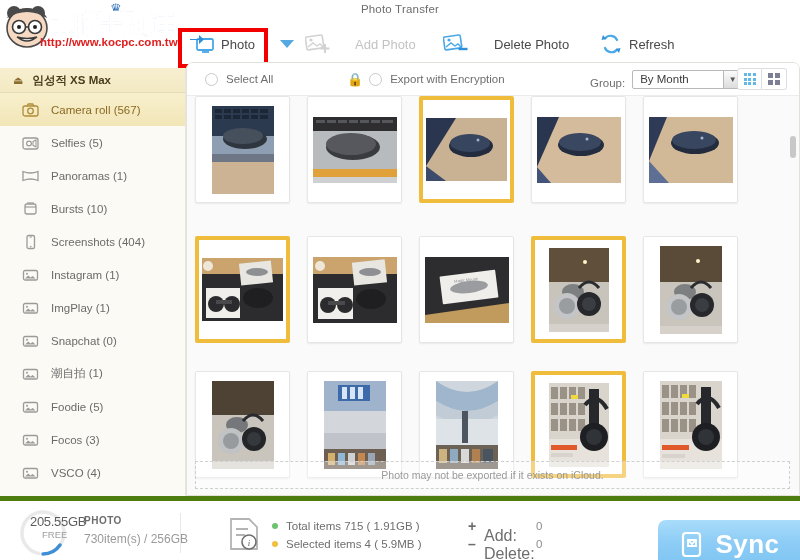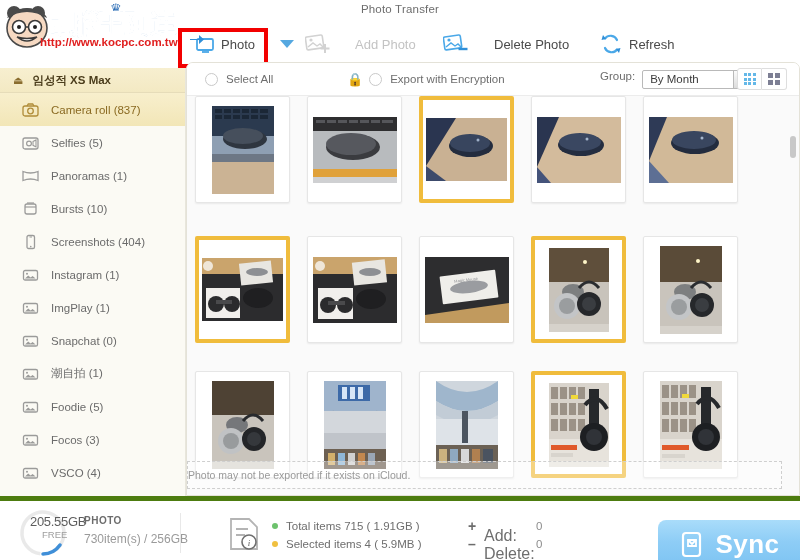--- a/index.html
+++ b/index.html
@@ -108,21 +108,21 @@
   }
   .chk {
     width: 13px; height: 13px; border: 1px solid #c9c9c9; border-radius: 50%;
     background: #fff; flex: 0 0 13px;
   }
   .opt-group { display: flex; align-items: center; gap: 8px; }
   .opt-label { font-size: 11.5px; color: #6e6e6e; white-space: nowrap; }
   #opt-selectall { position: absolute; left: 18px; }
   #opt-encrypt { position: absolute; left: 160px; }
   .lock-icon { color: #e8b93a; font-size: 13px; margin-right: -2px; }
-  #opt-groupwrap { position: absolute; left: 413px; display: flex; align-items: flex-start; gap: 7px; }
+  #opt-groupwrap { position: absolute; left: 403px; display: flex; align-items: flex-end; gap: 7px; }
   .select-box {
     width: 110px; height: 19px; border: 1px solid #b9b9b9; border-radius: 2px;
     background: #fff; display: flex; align-items: center; position: relative;
     padding-left: 7px; font-size: 11.5px; color: #3c3c3c;
   }
   .select-arrow {
     position: absolute; right: 0; top: 0; width: 18px; height: 17px;
     background: linear-gradient(to bottom,#fbfbfb,#dcdcdc);
     border-left: 1px solid #b9b9b9; display: flex; align-items: center; justify-content: center;
     font-size: 8px; color: #565656;
@@ -154,22 +154,22 @@
   .cell.sel { border: 4px solid #f0bc3c; box-shadow: none; }
   .thumb { width: 62px; height: 88px; overflow: hidden; position: relative; }
   .cell.sel .thumb { width: 60px; height: 84px; }
   .thumb.wide { width: 84px; height: 66px; }
   .cell.sel .thumb.wide { width: 81px; height: 63px; }
 
   
   .ph { position: absolute; inset: 0; }
 
   .notice-band {
-    position: absolute; left: 0; top: 365px; width: 595px; height: 28px;
-    border: 1px dashed #cfcfcf; display: flex; align-items: center; 
+    position: absolute; left: 8px; top: 365px; width: 595px; height: 28px;
+    border: 1px dashed #cfcfcf; display: flex; align-items: center; justify-content: center;
     background: rgba(255,255,255,.35);
   }
   .notice-text { font-size: 10.5px; color: #9a9a9a; }
 
   .vscroll {
     position: absolute; right: 2px; top: 36px; width: 8px; height: 392px;
     background: transparent;
   }
   .vthumb {
     position: absolute; left: 1px; top: 4px; width: 6px; height: 22px;
@@ -295,21 +295,21 @@
     <div class="nav">
 
       <div class="nav-item active">
         <span class="nav-icon">
           <svg width="17" height="16" viewBox="0 0 17 16">
             <rect x="1" y="4" width="15" height="10" rx="2" fill="none" stroke="#b08c38" stroke-width="1.3"></rect>
             <path d="M5 4 l1.3 -2 h4.4 L12 4" fill="none" stroke="#b08c38" stroke-width="1.3"></path>
             <circle cx="8.5" cy="9" r="2.8" fill="none" stroke="#b08c38" stroke-width="1.3"></circle>
           </svg>
         </span>
-        <span>Camera roll (837)</span>
+        <span>Camera roll (567)</span>
       </div>
 
       <div class="nav-item">
         <span class="nav-icon">
           <svg width="17" height="16" viewBox="0 0 17 16">
             <rect x="1" y="3" width="15" height="11" rx="2" fill="none" stroke="#8b8b8b" stroke-width="1.3"></rect>
             <circle cx="7" cy="8.5" r="2.4" fill="none" stroke="#8b8b8b" stroke-width="1.2"></circle>
             <path d="M11 6.5 l3 -1.6 v7 l-3 -1.6 z" fill="none" stroke="#8b8b8b" stroke-width="1.1"></path>
           </svg>
         </span>

